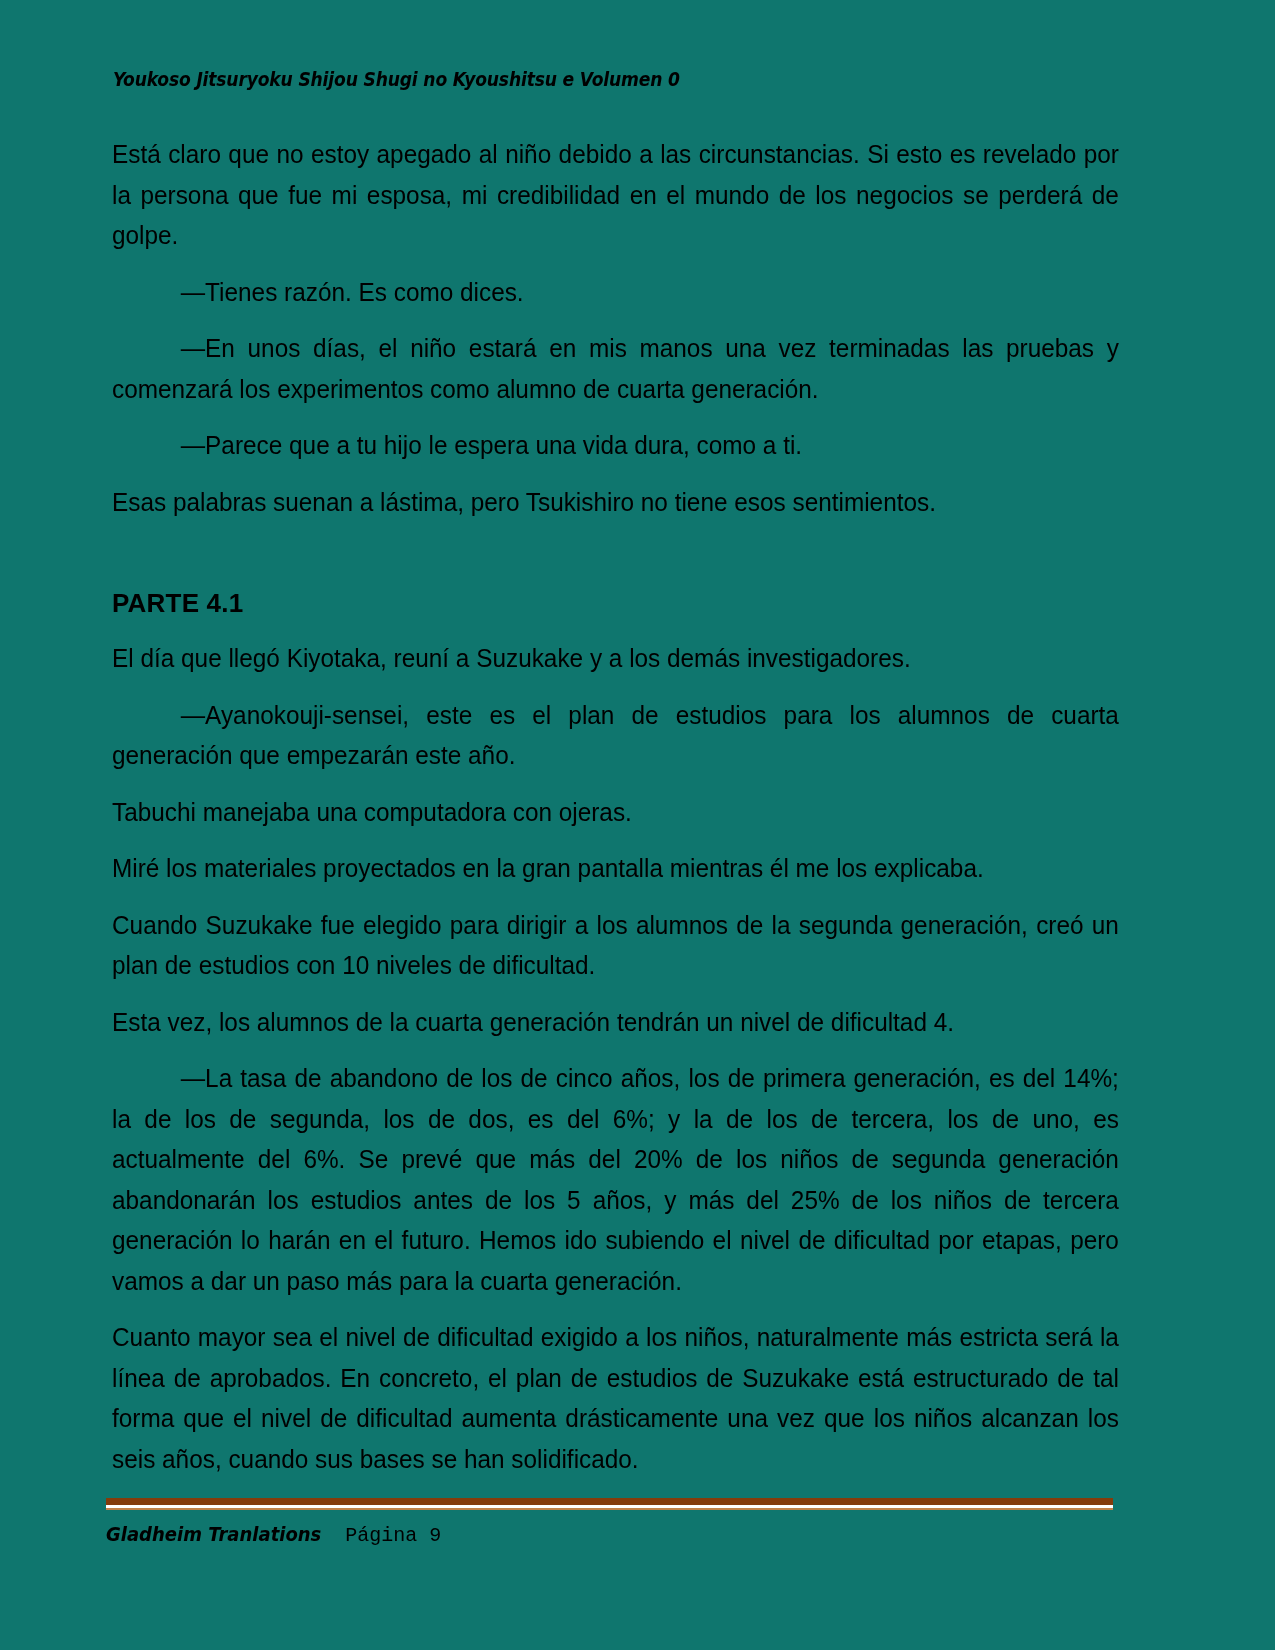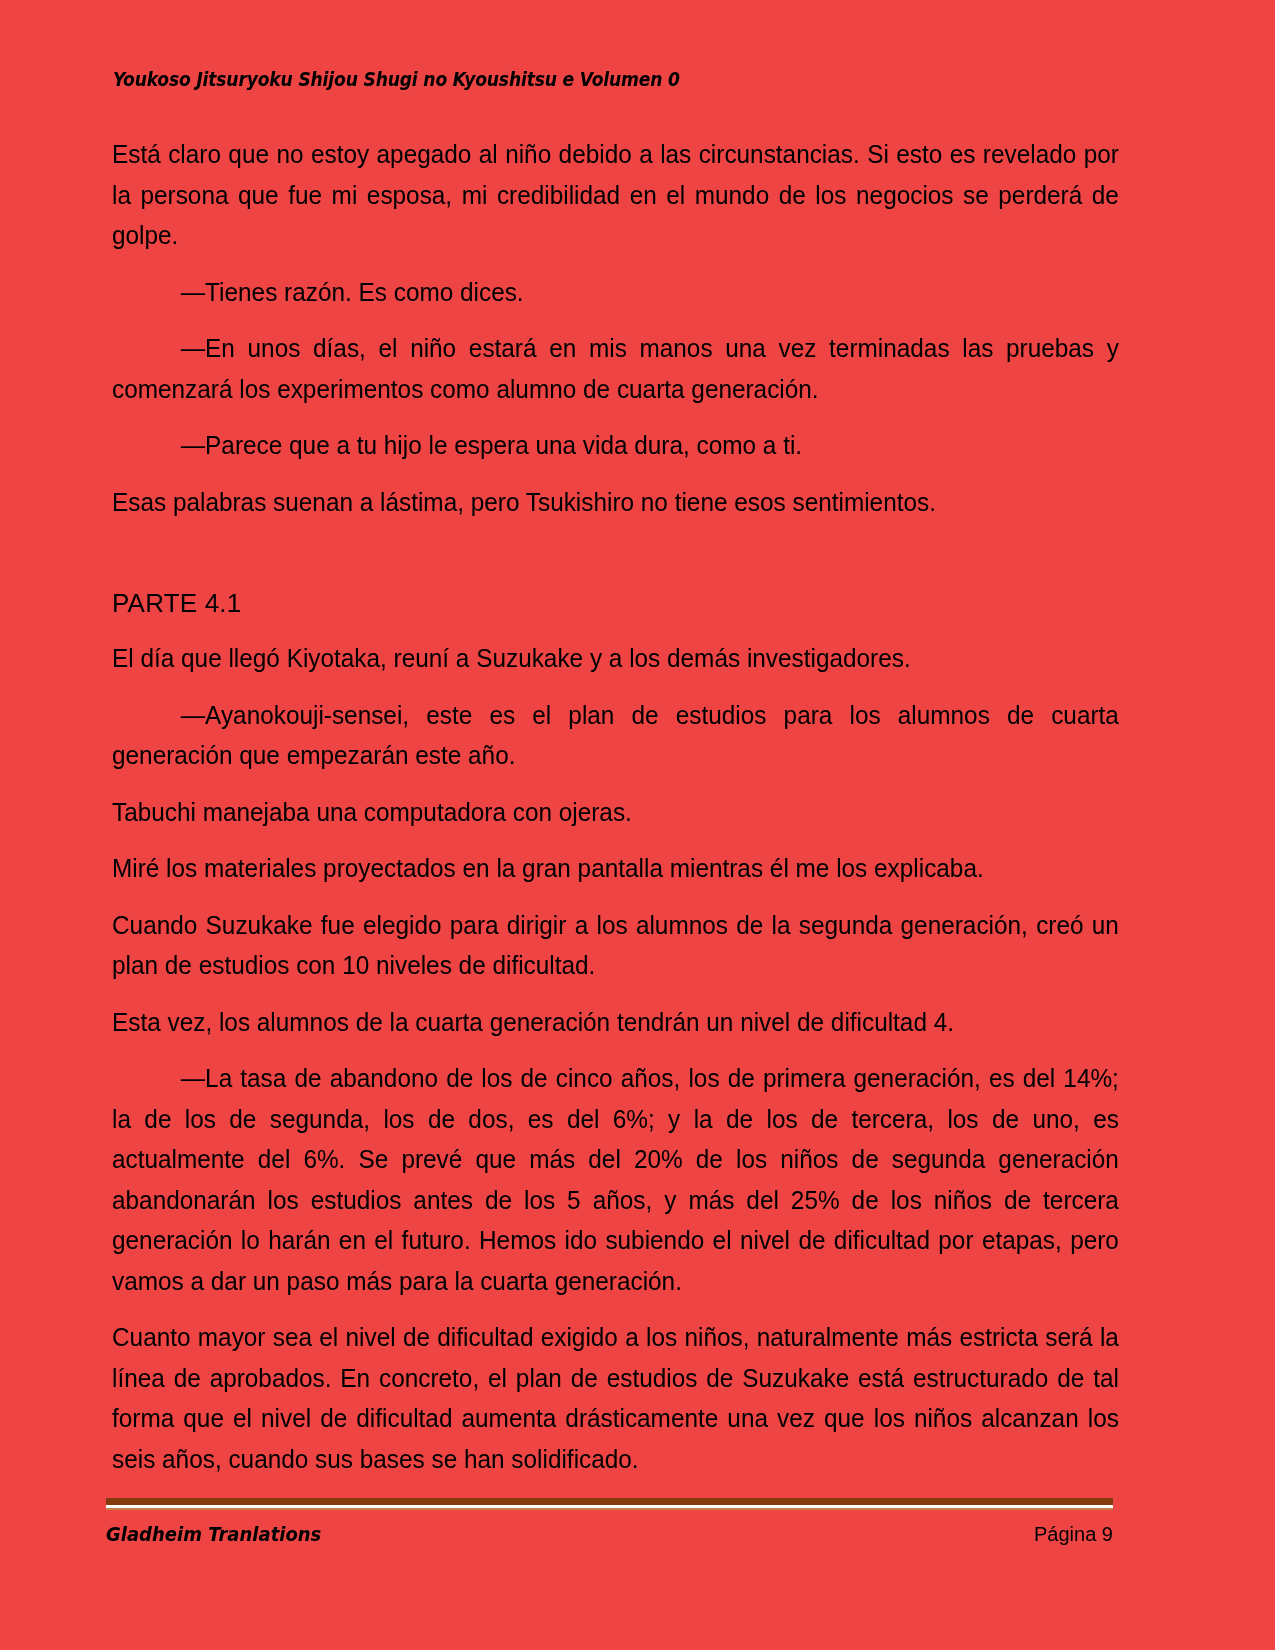--- a/index.html
+++ b/index.html
@@ -4,21 +4,21 @@
 <style>
   html, body {
     margin: 0;
     padding: 0;
     background: #ffffff;
   }
   .page {
     position: relative;
     width: 1275px;
     height: 1650px;
-    background: #ef4444;
+    background: #0f766e;
     box-sizing: border-box;
     overflow: hidden;
     font-family: "Liberation Sans", sans-serif;
   }
 
   
   .header {
     position: absolute;
     left: 113px;
     top: 68px;
@@ -61,21 +61,21 @@
     text-indent: 72px;
   }
   .para.last-line-left {
     text-align-last: left;
   }
 
   .spacer-lg { height: 48px; }
 
   .heading {
     font-family: "Liberation Sans", sans-serif;
-    font-weight: normal;
+    font-weight: bold;
     font-size: 26px;
     line-height: 34px;
     color: #000000;
     margin: 0 0 18px 0;
     letter-spacing: 0.2px;
   }
 
   
   .footer {
     position: absolute;
@@ -94,36 +94,36 @@
     width: 100%;
   }
   .rule-thin {
     height: 2px;
     background: #C0824A;
     width: 100%;
   }
   .footer-row {
     display: flex;
     align-items: baseline;
-    justify-content: space-between;
+    justify-content: flex-start;
     margin-top: 12px;
     width: 100%;
   }
   .footer-brand {
     font-family: "DejaVu Sans", sans-serif;
     font-weight: bold;
     font-style: italic;
     font-size: 20px;
     color: #000000;
     transform: scaleX(0.9);
     transform-origin: left center;
     white-space: nowrap;
   }
   .footer-page {
-    font-family: Liberation Sans, sans-serif;
+    font-family: Liberation Mono, monospace;
     font-size: 20px;
     color: #000000;
     white-space: nowrap;
   }
 </style>
 </head>
 <body>
 
 <div class="page">
 

